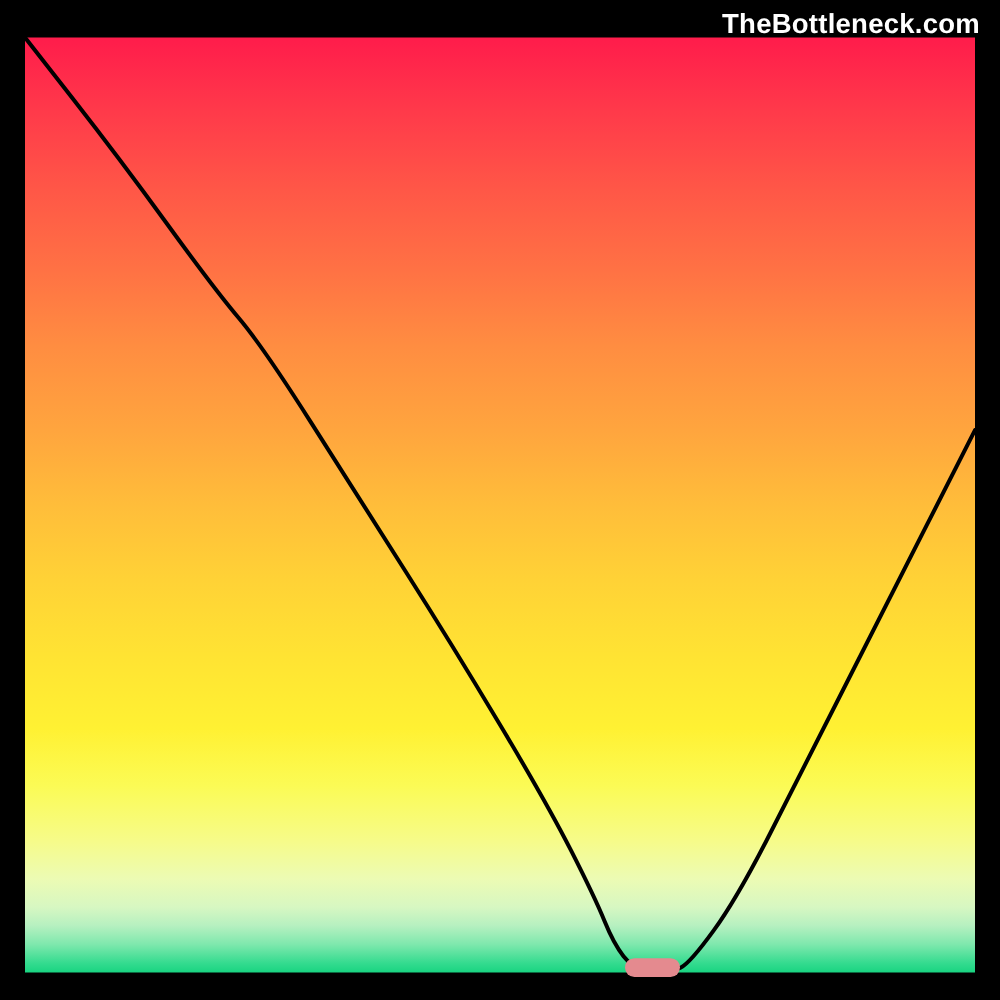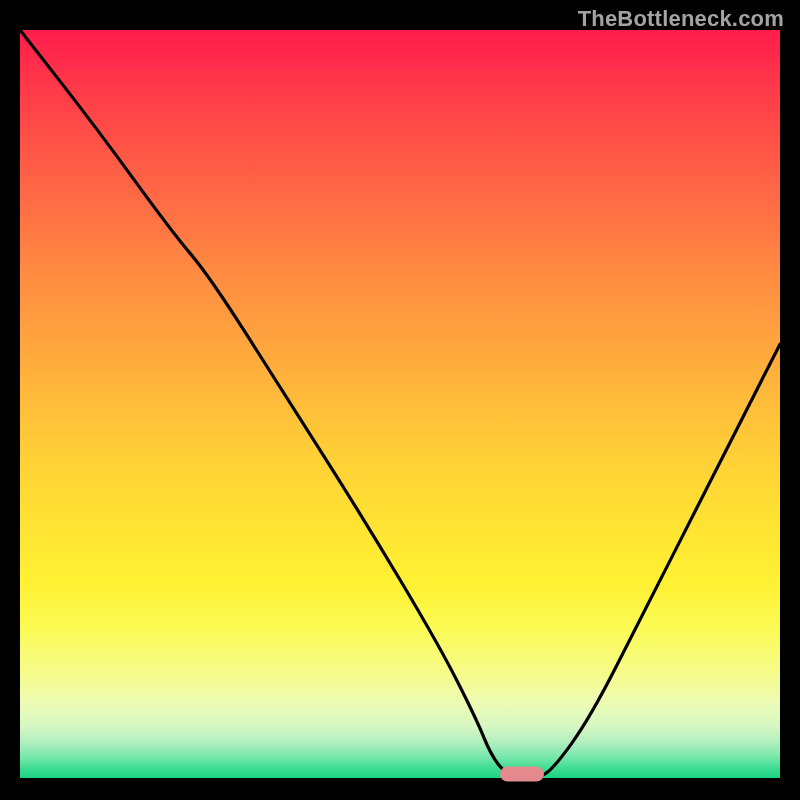--- a/index.html
+++ b/index.html
@@ -53,21 +53,21 @@
         #b6f0c0 95%,
         #7ee8ad 97%,
         #34db8f 99%,
         #19d481 100%
       );
   }
   .watermark {
     position: absolute;
     top: 6px;
     right: 16px;
-    color: #a3a3a3;
+    color: #ffffff;
     font-size: 22px;
     font-weight: 600;
     letter-spacing: 0.2px;
     user-select: none;
   }
   svg.curve {
     position: absolute;
     left: 0; top: 0;
     width: 760px; height: 748px;
     overflow: visible;

